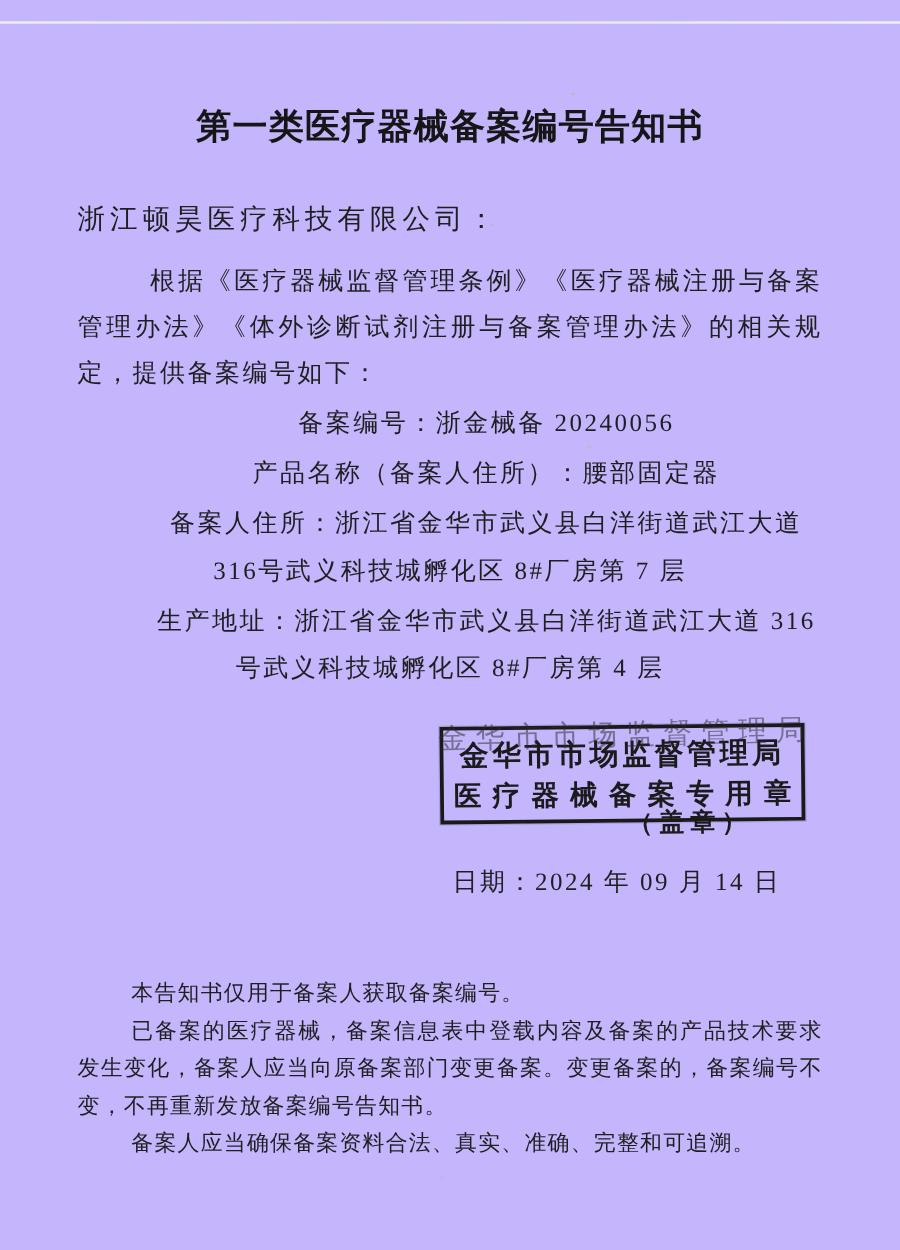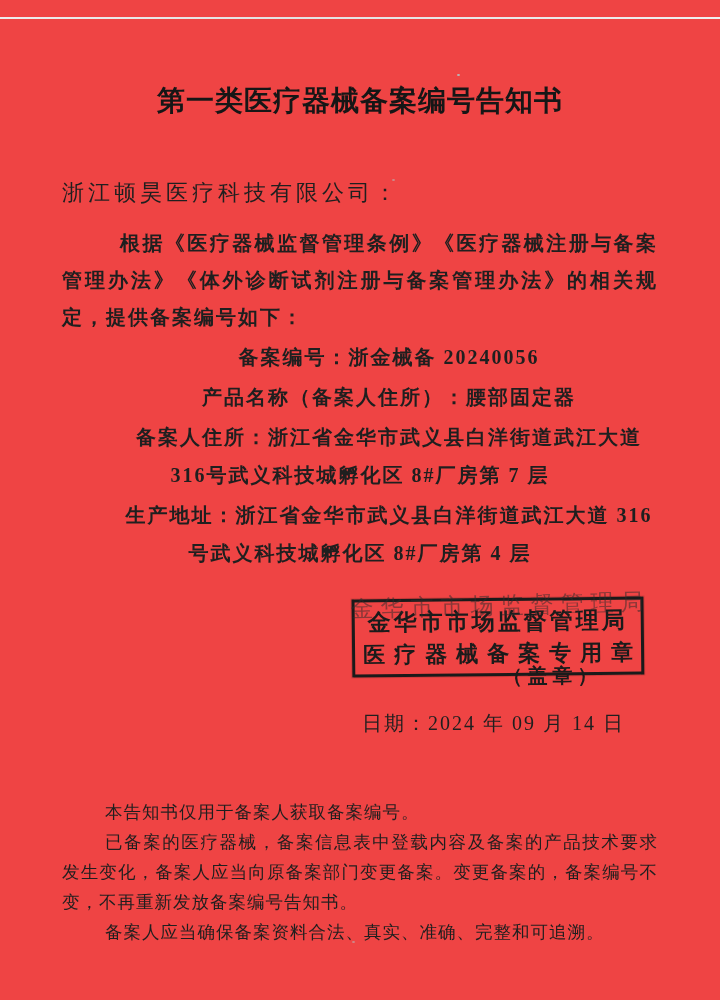--- a/index.html
+++ b/index.html
@@ -6,21 +6,21 @@
   body {
     width: 720px; height: 1000px;
     background: #fdfdfd;
     overflow: hidden;
     font-family: "Liberation Serif", "DejaVu Serif", serif;
     color: #1f1f1f;
     position: relative;
   }
   .page {
     position: absolute; inset: 0;
-    background: #ef4444;
+    background: #c4b5fd;
   }
   .scan-edge {
     position: absolute; top: 17px; left: 0; width: 720px; height: 2px;
     background: linear-gradient(to right, #ededed, #e2e2e2 40%, #efefef);
   }
   .speck { position: absolute; background: #b9b9b9; border-radius: 50%; }
   .sp1 { top: 74px;  left: 457px; width: 3px; height: 2px; }
   .sp2 { top: 179px; left: 392px; width: 3px; height: 2px; opacity:.6; }
   .sp3 { top: 356px; left: 470px; width: 3px; height: 3px; opacity:.5; }
   .sp4 { top: 941px; left: 352px; width: 3px; height: 2px; opacity:.6; }
@@ -30,31 +30,30 @@
   .title {
     margin: 82px 0 0;
     font-family: "Liberation Sans", "DejaVu Sans", sans-serif;
     font-weight: 700;
     font-size: 28px;
     letter-spacing: 1px;
     text-align: center;
     color: #161616;
   }
   .addressee {
-    margin: 58px 0 0;
+    margin: 40px 0 0;
     font-size: 22px;
     letter-spacing: 4px;
     line-height: 30px;
   }
   .bodytext {
     font-size: 20px;
     letter-spacing: 2px;
     line-height: 37px;
     text-align: justify;
-    font-weight: bold;
   }
   .intro { margin: 17px 0 0; text-indent: 58px; }
   .field { margin: 2px 0 0; text-indent: 58px; line-height: 38px; text-align: center; }
 
   .stamp-wrap {
     margin: 26px 0 0 290px;
     width: 292px;
     transform: rotate(-0.6deg);
   }
   .stamp-box {

